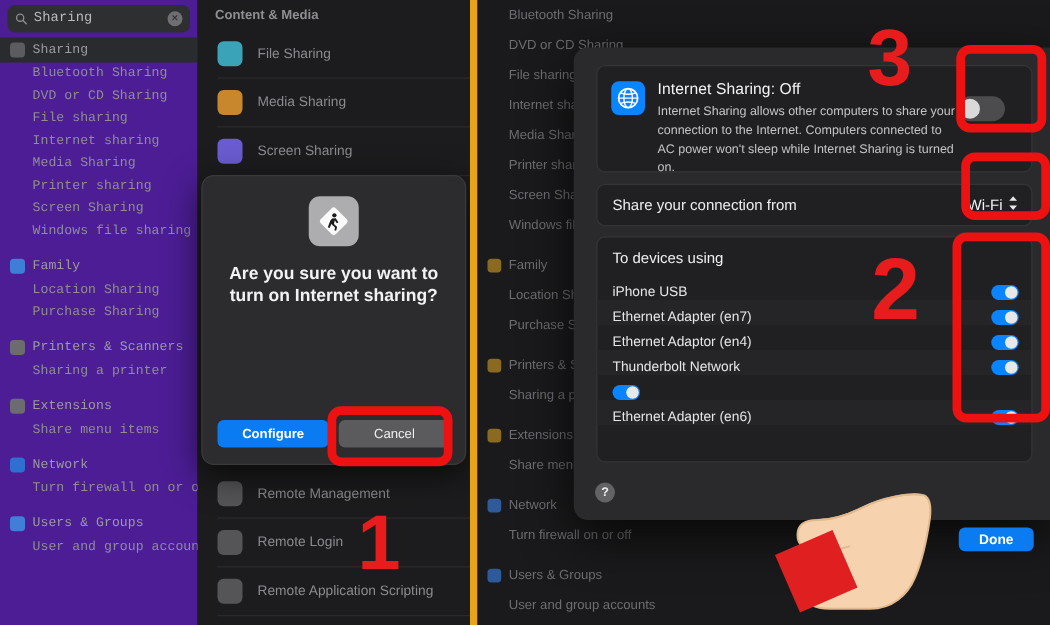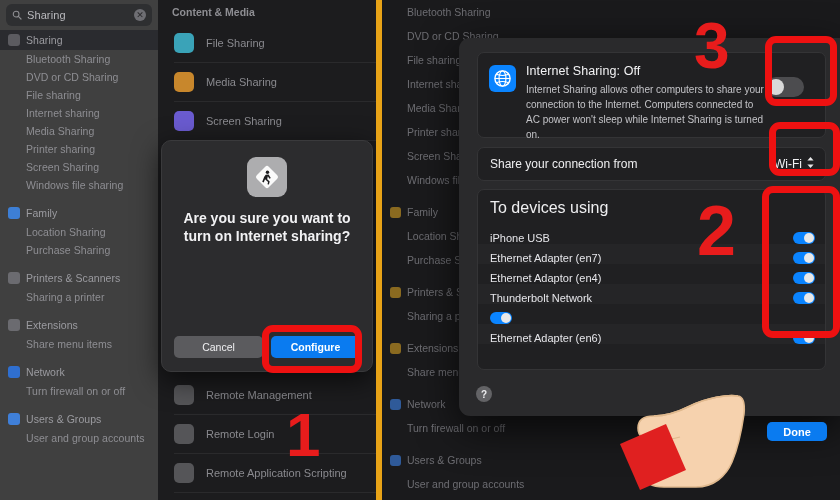--- a/index.html
+++ b/index.html
@@ -7,21 +7,22 @@
     width: 840px; height: 500px;
     background: #0f0f11;
     font-family: "Liberation Sans", sans-serif;
     overflow: hidden;
   }
   #root { position: relative; width: 840px; height: 500px; overflow: hidden; background:#1c1c1e; }
 
   
   .panel-a {
     position:absolute; left:0; top:0; width:158px; height:500px;
-    background:#404040;
+    background:#4c1d95;
+    font-family:Liberation Mono, monospace;
   }
   .searchbar {
     position:absolute; left:6px; top:4px; width:146px; height:22px;
     background:#2e2f31; border-radius:6px;
     display:flex; align-items:center; padding:0 6px; gap:5px;
   }
   .searchbar .mag { width:10px; height:10px; flex:0 0 auto; opacity:.72; }
   .searchbar .txt { font-size:11px; color:#b9b9bd; flex:1; letter-spacing:.1px;}
   .searchbar .clear {
     width:12px;height:12px;border-radius:50%;background:#6e6e73;
@@ -107,21 +108,21 @@
   }
   .toggle-off::after {
     content:''; position:absolute; left:2px; top:2px; width:16px;height:16px;
     border-radius:50%; background:#d9d9d9;
   }
   .card-share { position:absolute; left:18px; top:109px; right:14px; height:34px;
                 display:flex; align-items:center; padding:0 10px 0 12px; }
   .cs-lbl { font-size:12px; color:#eeeef0; flex:1; }
   .cs-val { font-size:12px; color:#f2f2f4; display:flex; align-items:center; gap:4px; }
   .card-dev { position:absolute; left:18px; top:151px; right:14px; height:181px; overflow:hidden; }
-  .dev-head { font-size:16px; color:#eeeef0; padding:9px 0 7px 12px; }
+  .dev-head { font-size:12px; color:#eeeef0; padding:9px 0 7px 12px; }
   .dev-row { display:flex; align-items:flex-end; height:20px; padding:0 10px 0 12px; }
   .dev-row.alt { background:#252527;gap:12px; }
   .dev-name { font-size:11px; color:#e6e6ea; flex:1; }
   .sw-on { width:22px;height:12px;border-radius:6px;background:#0a84ff;position:relative;flex:0 0 auto;}
   .sw-on::after { content:''; position:absolute; right:1px; top:1px; width:10px;height:10px;
                   border-radius:50%; background:#e8e8e8; }
   .help-btn { position:absolute; left:476px; top:386px; width:16px; height:16px; border-radius:50%;
               background:#636366; color:#ececee; font-size:10px; font-weight:700;
               display:flex;align-items:center;justify-content:center; }
   .done-btn { position:absolute; right:13px; top:384px; width:60px; height:19px; border-radius:5px;
@@ -270,22 +271,22 @@
       <svg width="30" height="30" viewBox="0 0 30 30">
         <rect x="6.5" y="6.5" width="17" height="17" rx="2.5" transform="rotate(45 15 15)" fill="#fafafa"></rect>
         <g fill="#1c1c1e" transform="translate(15,15) scale(0.82) translate(-15,-15)">
           <circle cx="15.6" cy="9.2" r="2.1"></circle>
           <path d="M13.4 12.2 L17 12.0 L19.6 16.1 L18.0 17.0 L16.0 14.0 L15.2 17.6 L18.3 20.6 L17.3 24.2 L15.6 23.7 L16.3 21.0 L12.6 17.7 L11.0 21.6 L9.2 20.9 L11.6 14.6 Z"></path>
         </g>
       </svg>
     </div>
     <div class="alert-title">Are you sure you want to turn on Internet sharing?</div>
     <div class="alert-btns">
+      <div class="btn btn-primary">Configure</div>
       <div class="btn btn-cancel">Cancel</div>
-      <div class="btn btn-primary">Configure</div>
     </div>
   </div>
 
   <div class="ann-box" style="left:262px;top:325px;width:100px;height:48px;"></div>
   <div class="ann-num" style="left:286px;top:404px;font-size:62px;">1</div>
 
   <div class="orange-bar"></div>
 
   <div class="panel-c">
     <div class="pc-list" id="pc-list">

